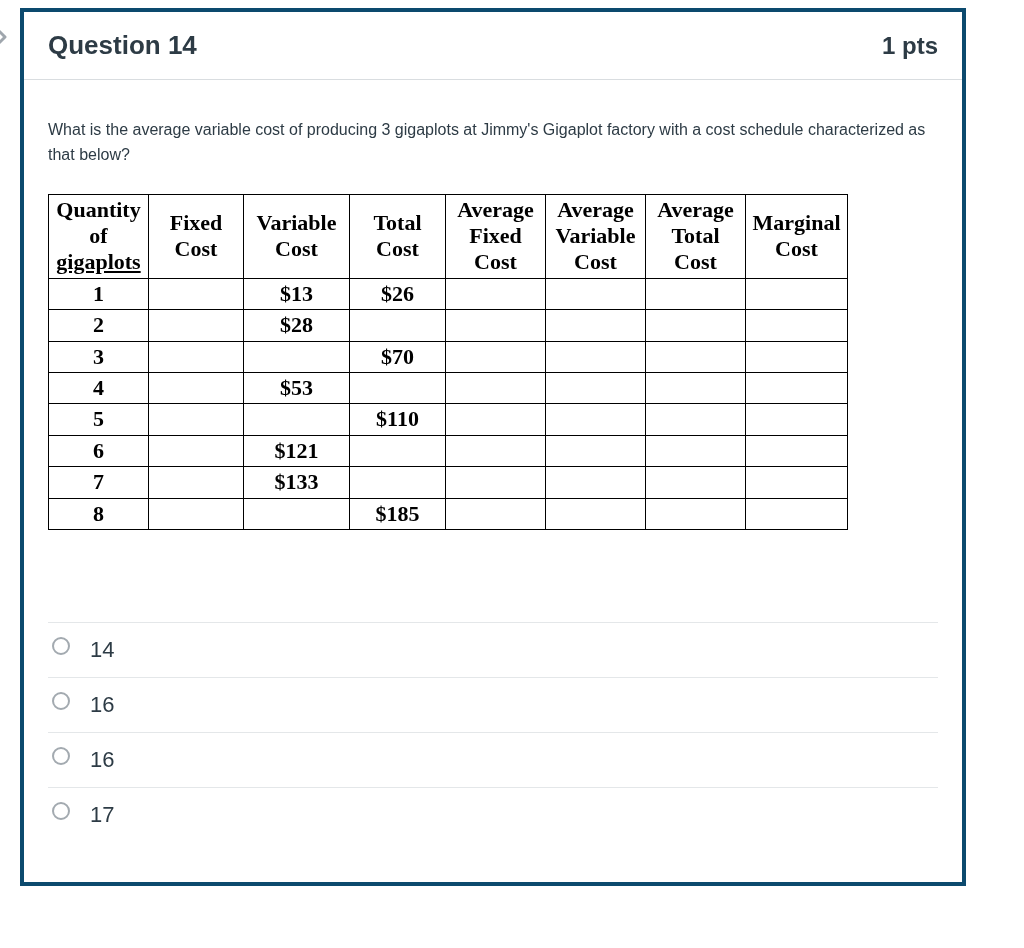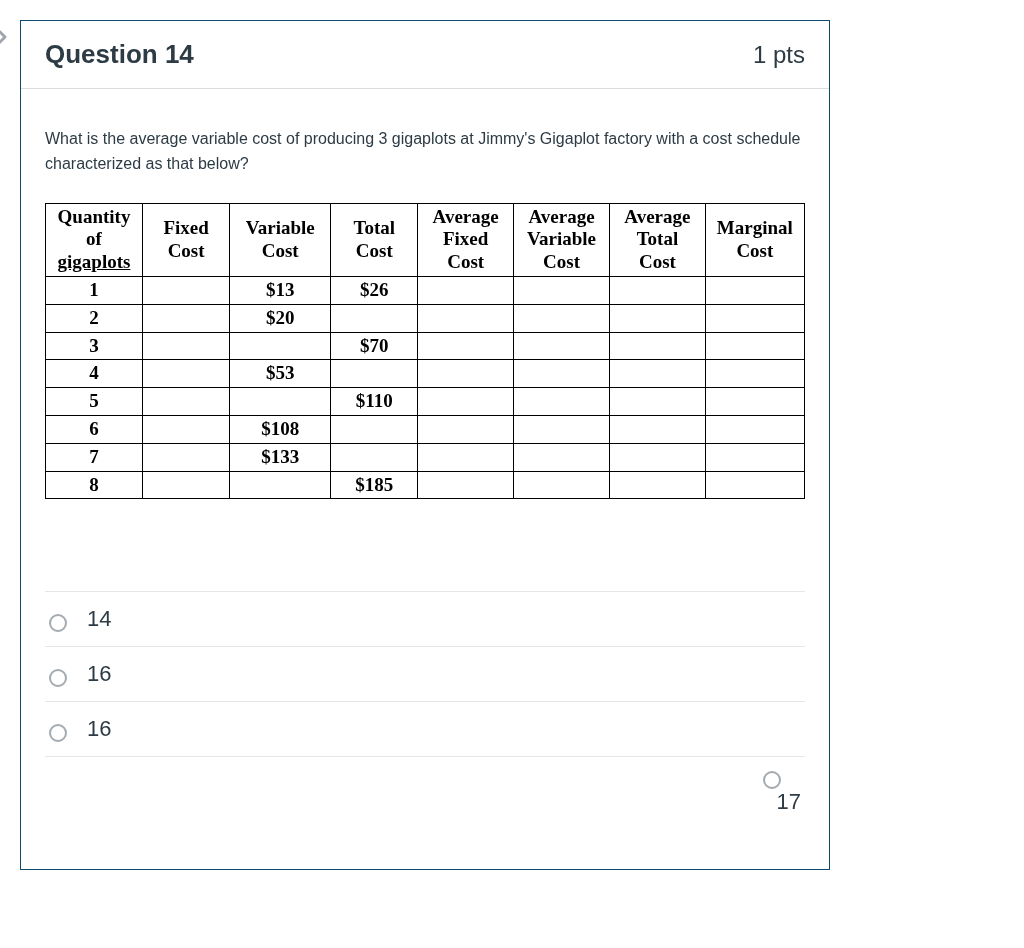--- a/index.html
+++ b/index.html
@@ -22,55 +22,55 @@
       width: 16px;
       height: 24px;
       color: #9fa6ad;
     }
     .chevron svg {
       width: 100%;
       height: 100%;
     }
     .quiz-container {
       margin-left: 20px;
-      margin-top: 20px;
-      width: 810px;
-      border: 1px solid #0c4a6e;
+      margin-top: 8px;
+      width: 946px;
+      border: 4px solid #0c4a6e;
     }
     .question-header {
       display: flex;
       justify-content: space-between;
       align-items: center;
       padding: 18px 24px;
       border-bottom: 1px solid #d9dde0;
     }
     .question-title {
       font-size: 26px;
       font-weight: 700;
       color: #2d3b45;
     }
     .question-points {
       font-size: 24px;
-      font-weight: 400;
+      font-weight: 700;
       color: #2d3b45;
     }
     .question-body {
       padding: 38px 24px 40px 24px;
     }
     .question-text {
       font-size: 16px;
       line-height: 1.55;
       color: #2d3b45;
       margin-bottom: 26px;
     }
     table.cost-table {
       border-collapse: collapse;
       table-layout: fixed;
       font-family: "Times New Roman", Times, serif;
-      font-size: 19px;
+      font-size: 22px;
       color: #000;
     }
     table.cost-table th,
     table.cost-table td {
       border: 1.5px solid #000;
       text-align: center;
       vertical-align: middle;
       padding: 2px 6px;
       font-weight: 700;
       line-height: 1.2;
@@ -85,30 +85,29 @@
     .col-afc { width: 100px; }
     .col-avc { width: 100px; }
     .col-atc { width: 100px; }
     .col-mc { width: 102px; }
 
     .answers {
       margin-top: 92px;
     }
     .answer-row {
       display: flex;
-      align-items: flex-end;
+      align-items: flex-start;
       padding: 14px 4px;
       border-bottom: 1px solid #e4e7e9;
     }
     .answer-row:first-child {
         border-top: 1px solid #e4e7e9;
     }
     .answer-row:last-child {
       border-bottom: none;
-      flex-direction: column;
     }
     .radio {
       width: 18px;
       height: 18px;
       border: 2px solid #a3aab0;
       border-radius: 50%;
       margin-right: 20px;
       flex-shrink: 0;
       background: #fff;
     }
@@ -183,21 +182,21 @@
             <td>$13</td>
             <td>$26</td>
             <td></td>
             <td></td>
             <td></td>
             <td></td>
           </tr>
           <tr>
             <td>2</td>
             <td></td>
-            <td>$20</td>
+            <td>$28</td>
             <td></td>
             <td></td>
             <td></td>
             <td></td>
             <td></td>
           </tr>
           <tr>
             <td>3</td>
             <td></td>
             <td></td>
@@ -223,21 +222,21 @@
             <td></td>
             <td>$110</td>
             <td></td>
             <td></td>
             <td></td>
             <td></td>
           </tr>
           <tr>
             <td>6</td>
             <td></td>
-            <td>$108</td>
+            <td>$121</td>
             <td></td>
             <td></td>
             <td></td>
             <td></td>
             <td></td>
           </tr>
           <tr>
             <td>7</td>
             <td></td>
             <td>$133</td>

